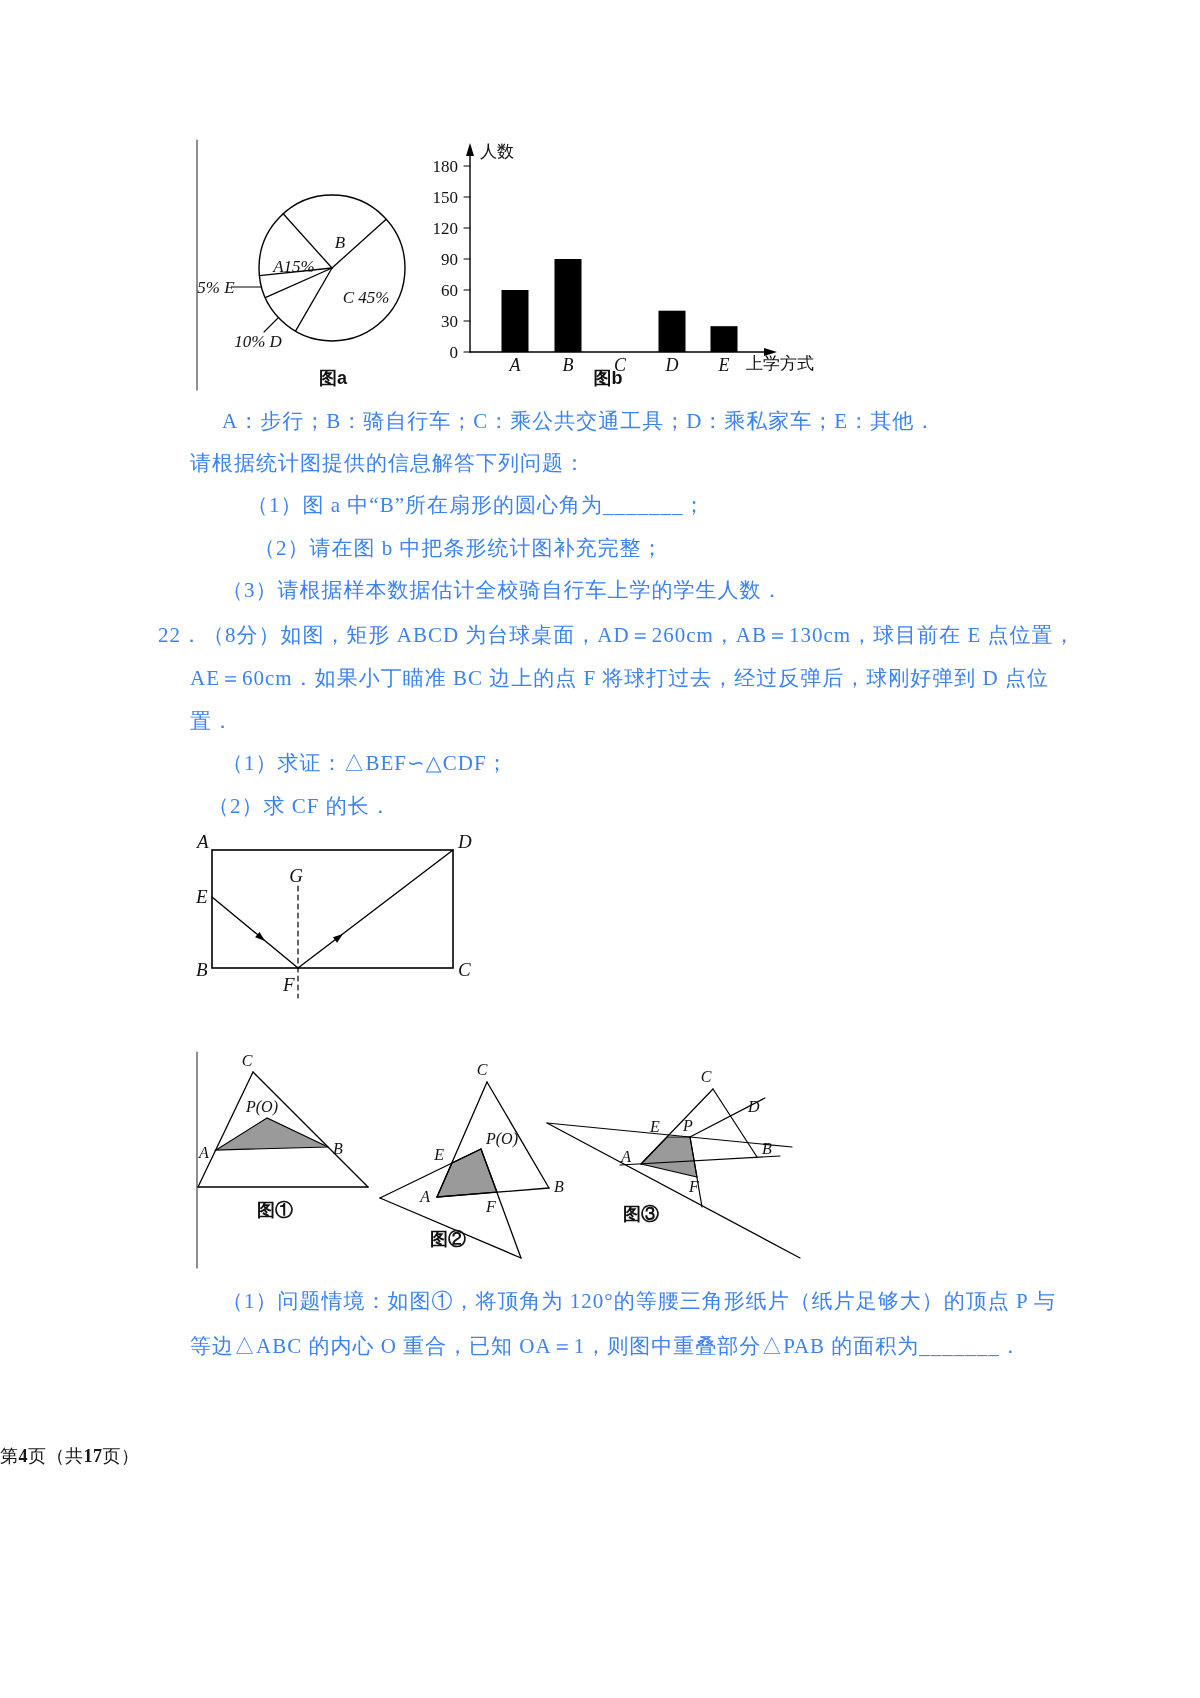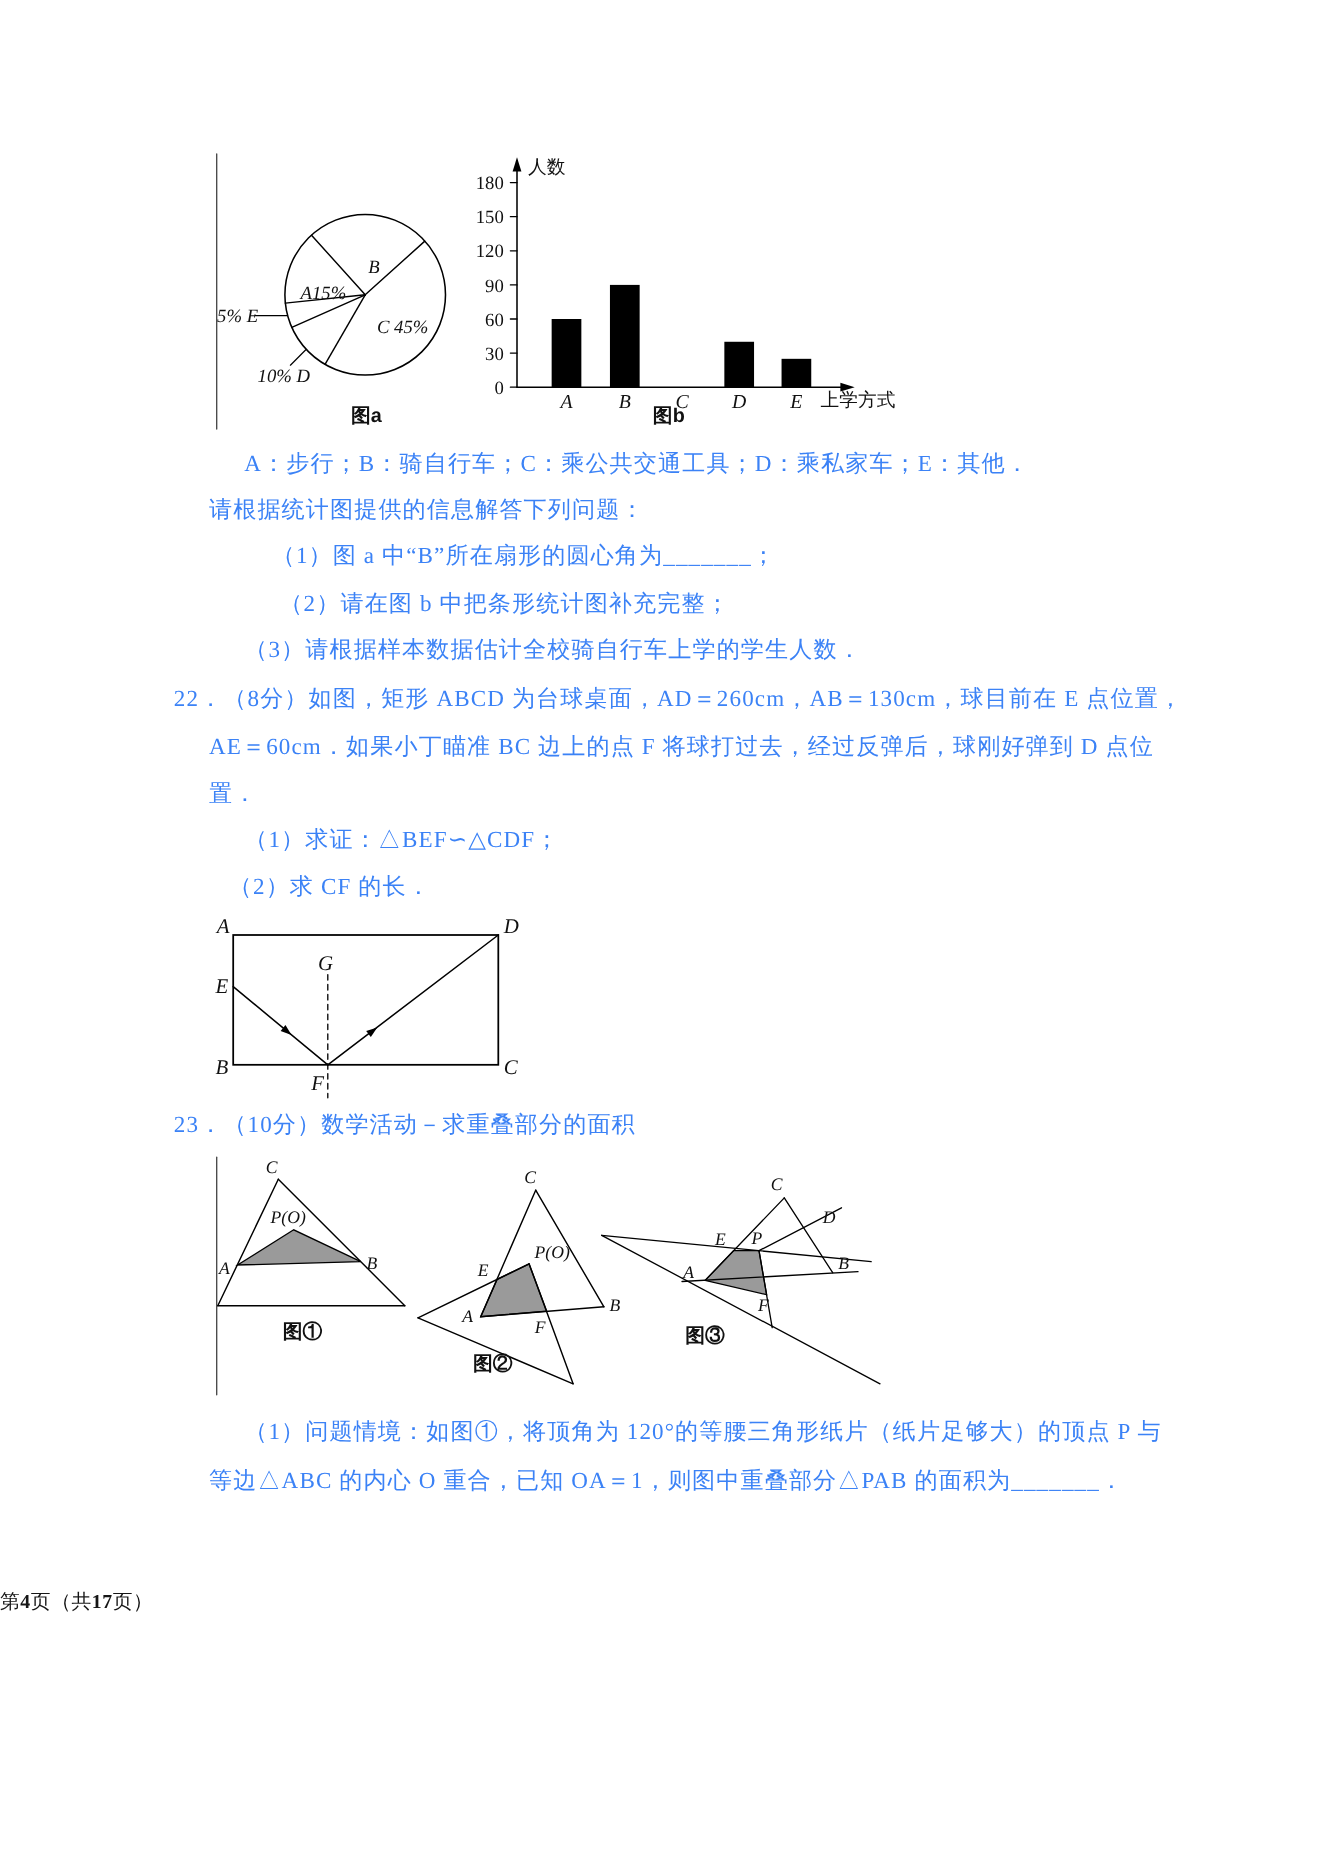--- a/index.html
+++ b/index.html
@@ -172,20 +172,19 @@
   <div class="tline" style="left:222px; top:491px;margin-left:25px;">（1）图 a 中“B”所在扇形的圆心角为_______；</div>
   <div class="tline" style="left:222px; top:534px;margin-left:32px;">（2）请在图 b 中把条形统计图补充完整；</div>
   <div class="tline" style="left:222px; top:576px;">（3）请根据样本数据估计全校骑自行车上学的学生人数．</div>
 
   <div class="tline" style="left:158px; top:621px;">22．（8分）如图，矩形 ABCD 为台球桌面，AD＝260cm，AB＝130cm，球目前在 E 点位置，</div>
   <div class="tline" style="left:190px; top:664px;">AE＝60cm．如果小丁瞄准 BC 边上的点 F 将球打过去，经过反弹后，球刚好弹到 D 点位</div>
   <div class="tline" style="left:190px; top:707px;">置．</div>
   <div class="tline" style="left:222px; top:749px;text-align:center;">（1）求证：△BEF∽△CDF；</div>
   <div class="tline" style="left:208px; top:792px;">（2）求 CF 的长．</div>
 
-  <div class="tline" style="left:158px; top:1008px;">23．（10分）数学活动－求重叠部分的面积</div>
   <div class="tline" style="left:222px; top:1287px;">（1）问题情境：如图①，将顶角为 120°的等腰三角形纸片（纸片足够大）的顶点 P 与</div>
   <div class="tline" style="left:190px; top:1332px;">等边△ABC 的内心 O 重合，已知 OA＝1，则图中重叠部分△PAB 的面积为_______．</div>
 
   <div class="footer">
     <span>第</span><b>4</b><span>页（共</span><b>17</b><span>页）</span>
   </div>
 </div>
 
 </body></html>

